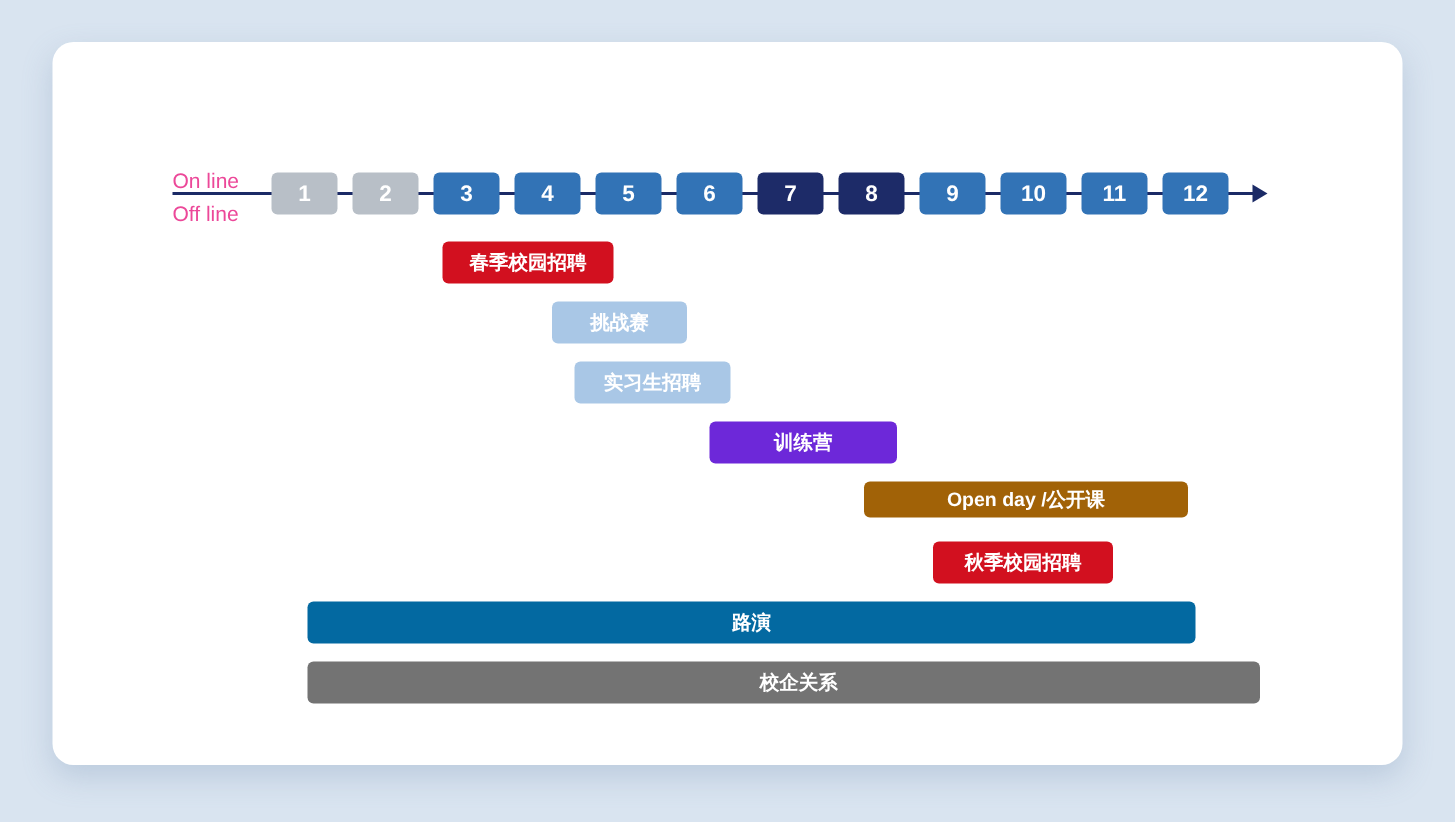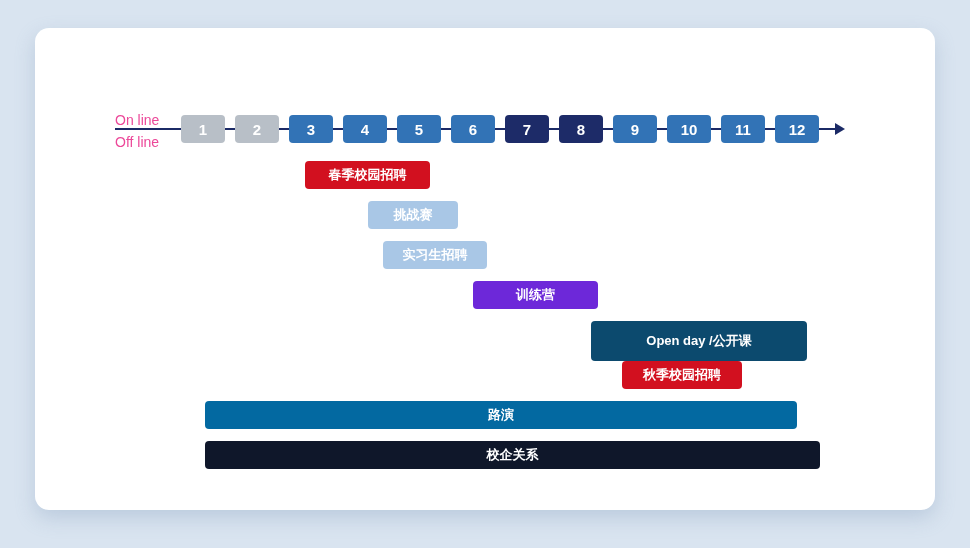--- a/index.html
+++ b/index.html
@@ -70,23 +70,23 @@
       <div class="month" style="background: rgb(50, 115, 182);">6</div>
       <div class="month" style="background: rgb(29, 43, 104);">7</div>
       <div class="month" style="background: rgb(29, 43, 104);">8</div>
       <div class="month" style="background: rgb(50, 115, 182);">9</div>
       <div class="month" style="background: rgb(50, 115, 182);">10</div>
       <div class="month" style="background: rgb(50, 115, 182);">11</div>
       <div class="month" style="background: rgb(50, 115, 182);">12</div>
     </div>
 
   <div class="rows">
-      <div class="gbar" style="left: 260px; top: 133px; width: 125px; height: 28px; background: rgb(210, 16, 31); margin-left: 10px;">春季校园招聘</div>
+      <div class="gbar" style="left: 260px; top: 133px; width: 114px; height: 28px; background: rgb(210, 16, 31);">春季校园招聘</div>
       <div class="gbar" style="left: 305px; top: 173px; width: 90px; height: 28px; background: rgb(169, 199, 230); margin-left: 28px;">挑战赛</div>
       <div class="gbar" style="left: 348px; top: 213px; width: 104px; height: 28px; background: rgb(169, 199, 230);">实习生招聘</div>
       <div class="gbar" style="left: 438px; top: 253px; width: 125px; height: 28px; background: #6d28d9;">训练营</div>
-      <div class="gbar" style="left: 556px; top: 293px; width: 216px; height: 40px; background: #0c4a6e;">Open day /公开课</div>
+      <div class="gbar" style="left: 541px; top: 293px; width: 216px; height: 24px; background: #a16207;">Open day /公开课</div>
       <div class="gbar" style="left: 587px; top: 333px; width: 120px; height: 28px; background: rgb(210, 16, 31);">秋季校园招聘</div>
       <div class="gbar" style="left: 170px; top: 373px; width: 592px; height: 28px; background: #0369a1;">路演</div>
-      <div class="gbar" style="left: 170px; top: 413px; width: 615px; height: 28px; background: #0f172a;">校企关系</div>
+      <div class="gbar" style="left: 170px; top: 413px; width: 615px; height: 28px; background: #737373; padding-left: 20px;">校企关系</div>
     </div>
 
 </div>
 
 </body></html>

